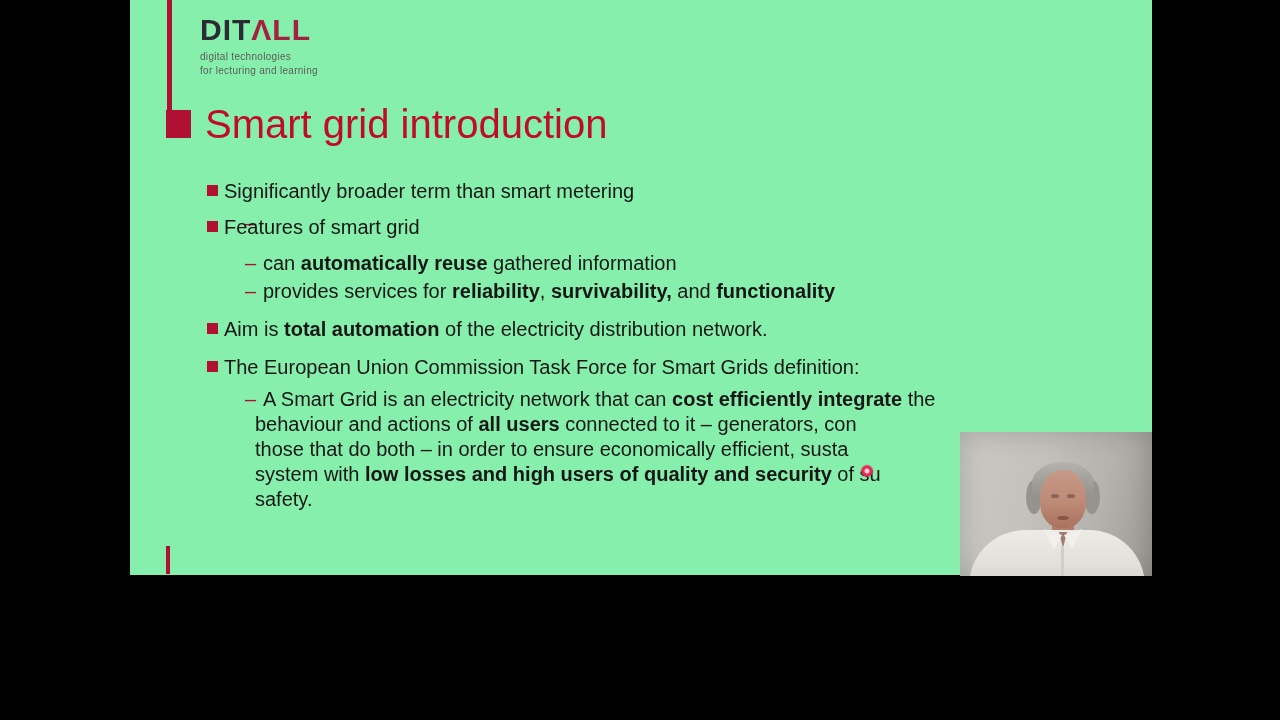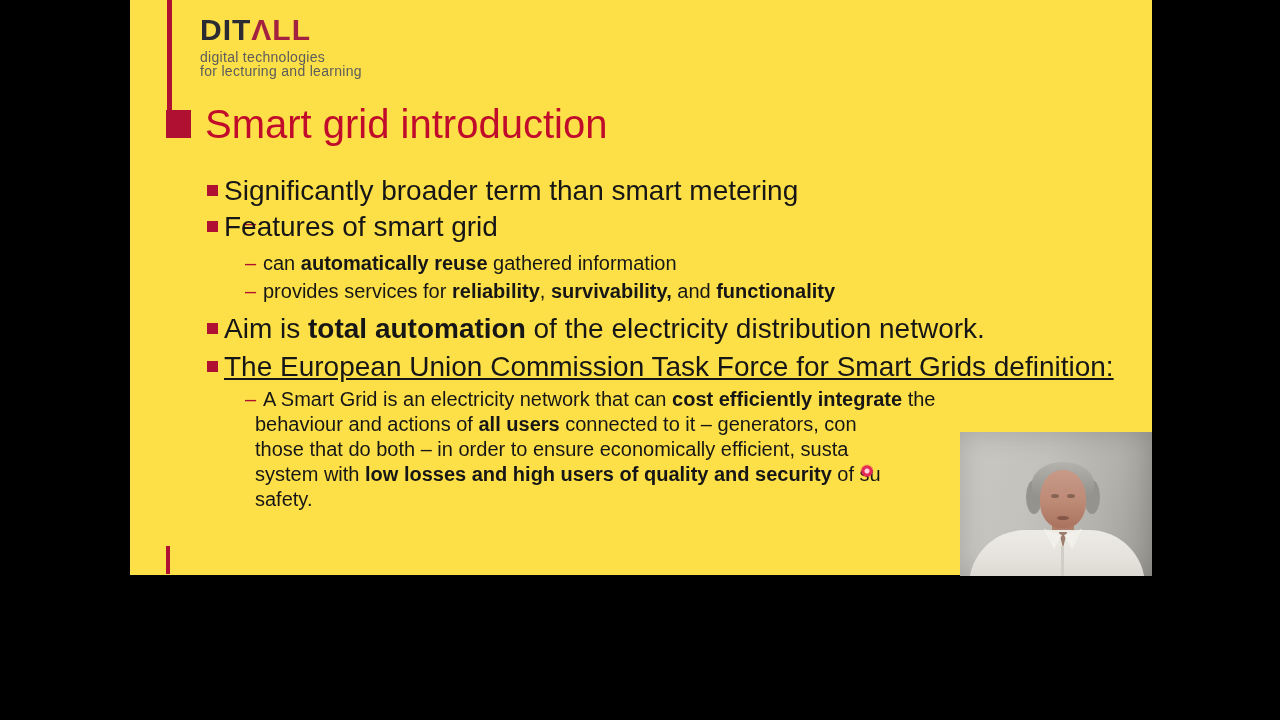--- a/index.html
+++ b/index.html
@@ -9,51 +9,51 @@
     --logo-red:#A32240;
     --tagline:#5C5C5C;
     --body:#161616;
   }
   *{margin:0;padding:0;box-sizing:border-box;}
   html,body{width:1280px;height:720px;overflow:hidden;background:#000;}
   body{font-family:"Liberation Sans", sans-serif;}
   .stage{position:relative;width:1280px;height:720px;background:#000;}
 
   
-  .slide{position:absolute;left:130px;top:0;width:1022px;height:575px;background:#fde047;overflow:hidden;}
+  .slide{position:absolute;left:130px;top:0;width:1022px;height:575px;background:#86efac;overflow:hidden;}
 
   
   .vline-top{position:absolute;left:37px;top:0;width:5px;height:111px;background:var(--accent);}
   .title-square{position:absolute;left:36px;top:110px;width:25px;height:28px;background:var(--accent);}
   .vline-bottom{position:absolute;left:36px;top:546px;width:4px;height:28px;background:var(--accent);}
 
   
   .logo{position:absolute;left:70px;top:14px;}
   .logo .brand{font-size:30px;font-weight:700;letter-spacing:1px;line-height:32px;}
   .logo .brand .p1{color:var(--logo-dark);}
   .logo .brand .p2{color:var(--logo-red);}
-  .logo .tagline{margin-top:4px;font-size:14px;line-height:14px;color:var(--tagline);letter-spacing:0.3px;}
+  .logo .tagline{margin-top:4px;font-size:10px;line-height:14px;color:var(--tagline);letter-spacing:0.3px;}
 
   
   .slide-title{position:absolute;left:75px;top:100px;font-size:40px;line-height:48px;color:var(--title);white-space:nowrap;text-align:center;}
 
   
   .content{position:absolute;left:77px;top:176px;width:940px;color:var(--body);}
   .item{position:relative;white-space:nowrap;}
-  .l1{font-size:28px;line-height:30px;padding-left:17px;}
+  .l1{font-size:20px;line-height:30px;padding-left:17px;}
   .l2,.cont{font-size:20px;line-height:27px;}
   .l2{margin-left:38px;padding-left:18px;}
   .cont{margin-left:48px;}
   .item:nth-child(n+8){line-height:25px;}
   .item:nth-child(2){margin-top:4px;}
   .item:nth-child(3){margin-top:6px;}
   .item:nth-child(4){margin-top:8px;}
   .item:nth-child(5){margin-top:1px;}
   .item:nth-child(6){margin-top:9px;}
-  .item:nth-child(7){margin-top:8px;text-decoration:underline;}
+  .item:nth-child(7){margin-top:8px;}
   .item:nth-child(8){margin-top:5px;}
   .sq{position:absolute;left:0;top:9px;width:11px;height:11px;background:var(--accent);}
   .dash{position:absolute;left:0;top:0;color:var(--accent);}
   .b{font-weight:700;text-align:center;}
 
   
   .laser{position:absolute;left:860px;top:464px;width:14px;height:14px;border-radius:50%;
     background:radial-gradient(circle at 50% 50%, #ffd2da 0 2px, #e42a55 3px 5px, rgba(228,42,85,0.35) 6px, rgba(228,42,85,0) 7px);}
 
   

